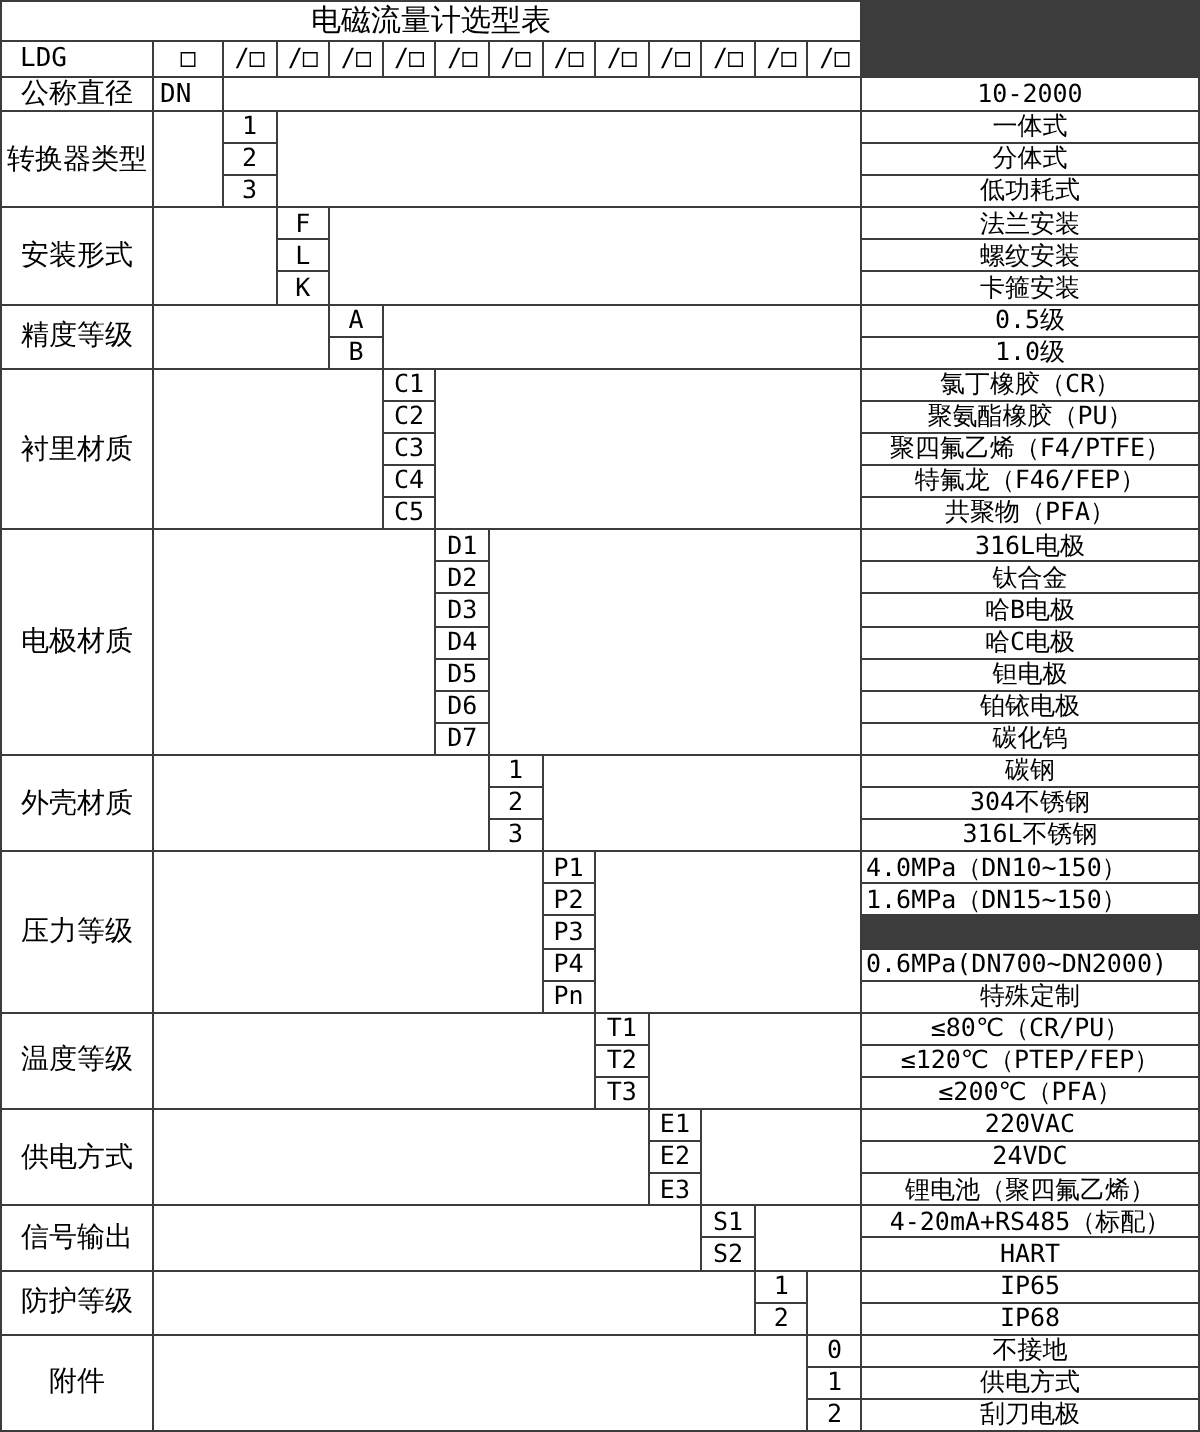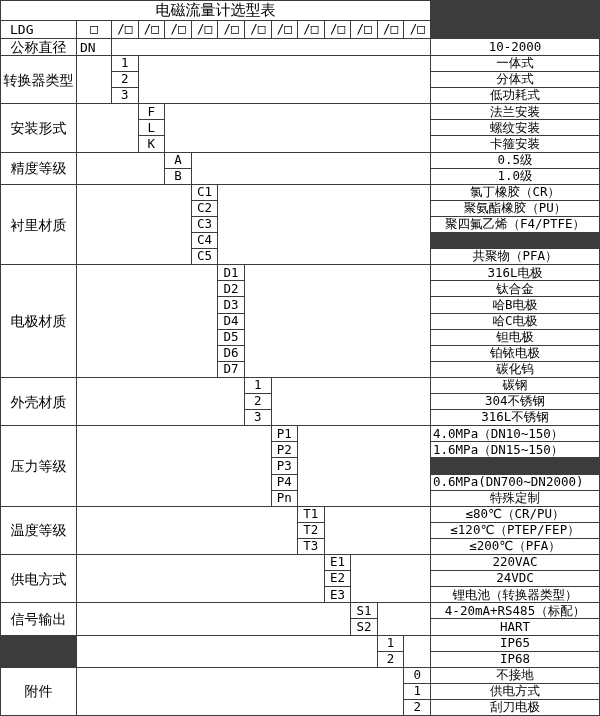--- a/index.html
+++ b/index.html
@@ -85,20 +85,21 @@
   <div class="c" style="grid-area:12/2/17/6"></div>
   <div class="c code" style="grid-area:12/6/13/7">C1</div>
   <div class="c code" style="grid-area:13/6/14/7">C2</div>
   <div class="c code" style="grid-area:14/6/15/7">C3</div>
   <div class="c code" style="grid-area:15/6/16/7">C4</div>
   <div class="c code" style="grid-area:16/6/17/7">C5</div>
   <div class="c" style="grid-area:12/7/17/15"></div>
   <div class="c desc" style="grid-area:12/15/13/16">氯丁橡胶（CR）</div>
   <div class="c desc" style="grid-area:13/15/14/16">聚氨酯橡胶（PU）</div>
   <div class="c desc" style="grid-area:14/15/15/16">聚四氟乙烯（F4/PTFE）</div>
+  <div class="c desc" style="grid-area:15/15/16/16">特氟龙（F46/FEP）</div>
   <div class="c desc" style="grid-area:16/15/17/16">共聚物（PFA）</div>
 
   <div class="c lbl" style="grid-area:17/1/24/2">电极材质</div>
   <div class="c" style="grid-area:17/2/24/7"></div>
   <div class="c code" style="grid-area:17/7/18/8">D1</div>
   <div class="c code" style="grid-area:18/7/19/8">D2</div>
   <div class="c code" style="grid-area:19/7/20/8">D3</div>
   <div class="c code" style="grid-area:20/7/21/8">D4</div>
   <div class="c code" style="grid-area:21/7/22/8">D5</div>
   <div class="c code" style="grid-area:22/7/23/8">D6</div>
@@ -146,30 +147,31 @@
   <div class="c desc" style="grid-area:34/15/35/16">≤200℃（PFA）</div>
 
   <div class="c lbl" style="grid-area:35/1/38/2">供电方式</div>
   <div class="c" style="grid-area:35/2/38/11"></div>
   <div class="c code" style="grid-area:35/11/36/12">E1</div>
   <div class="c code" style="grid-area:36/11/37/12">E2</div>
   <div class="c code" style="grid-area:37/11/38/12">E3</div>
   <div class="c" style="grid-area:35/12/38/15"></div>
   <div class="c desc" style="grid-area:35/15/36/16">220VAC</div>
   <div class="c desc" style="grid-area:36/15/37/16">24VDC</div>
-  <div class="c desc" style="grid-area:37/15/38/16">锂电池（转换器类型）</div>
+  <div class="c desc" style="grid-area:37/15/38/16">锂电池（聚四氟乙烯）</div>
 
   <div class="c lbl" style="grid-area:38/1/40/2">信号输出</div>
   <div class="c" style="grid-area:38/2/40/12"></div>
   <div class="c code" style="grid-area:38/12/39/13">S1</div>
   <div class="c code" style="grid-area:39/12/40/13">S2</div>
   <div class="c" style="grid-area:38/13/40/15"></div>
   <div class="c desc" style="grid-area:38/15/39/16">4-20mA+RS485（标配）</div>
   <div class="c desc" style="grid-area:39/15/40/16">HART</div>
 
+  <div class="c lbl" style="grid-area:40/1/42/2">防护等级</div>
   <div class="c" style="grid-area:40/2/42/13"></div>
   <div class="c code" style="grid-area:40/13/41/14">1</div>
   <div class="c code" style="grid-area:41/13/42/14">2</div>
   <div class="c" style="grid-area:40/14/42/15"></div>
   <div class="c desc" style="grid-area:40/15/41/16">IP65</div>
   <div class="c desc" style="grid-area:41/15/42/16">IP68</div>
 
   <div class="c lbl" style="grid-area:42/1/45/2">附件</div>
   <div class="c" style="grid-area:42/2/45/14"></div>
   <div class="c code" style="grid-area:42/14/43/15">0</div>

